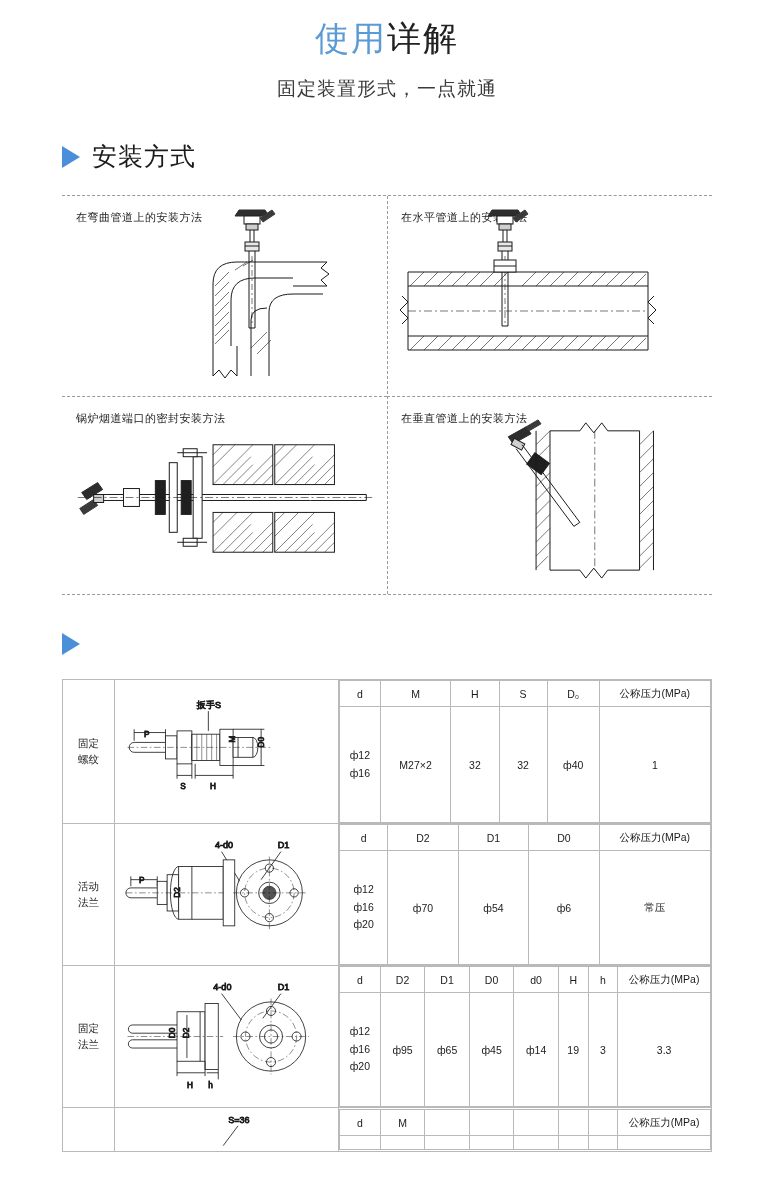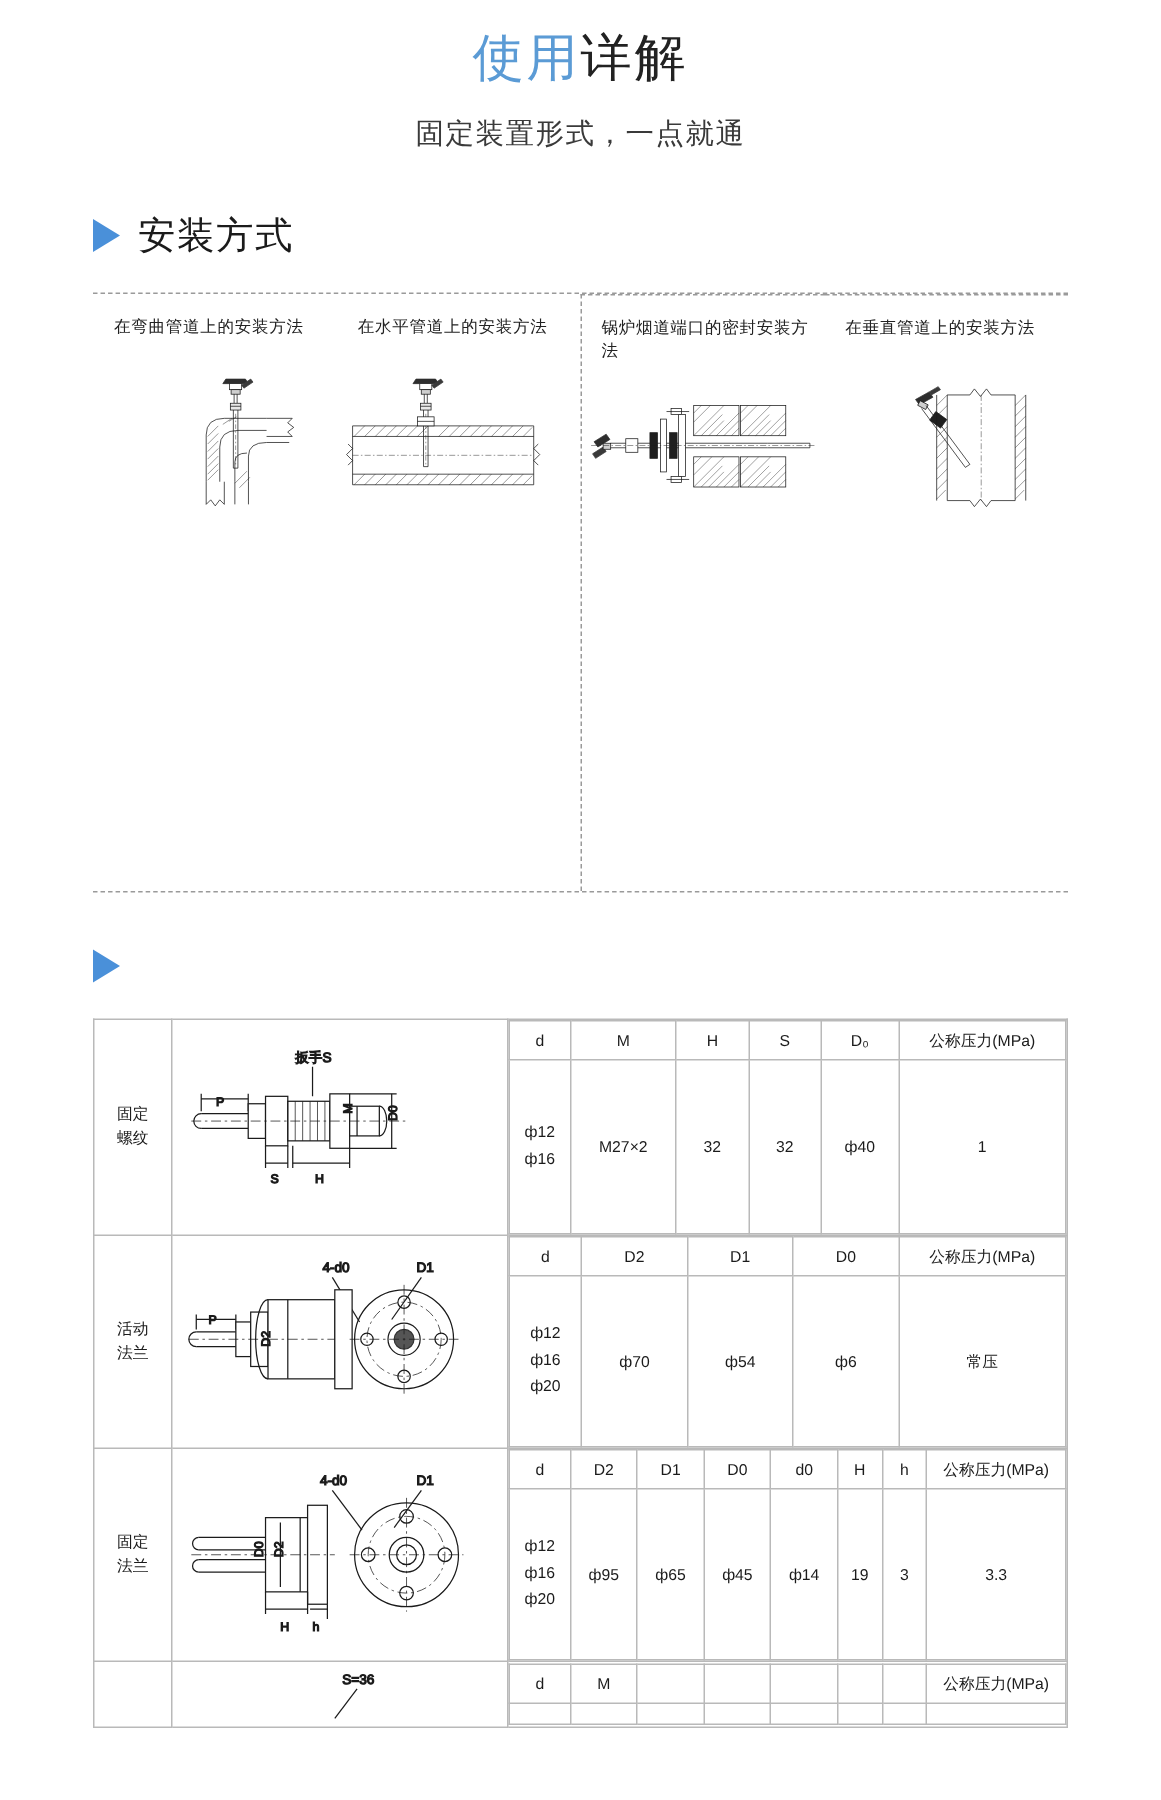--- a/index.html
+++ b/index.html
@@ -50,21 +50,21 @@
     color: #1b1b1b;
     letter-spacing: 1px;
   }
 
   
   .install-grid {
     margin: 22px 62px 0 62px;
     border-top: 1px dashed #9a9a9a;
     border-bottom: 1px dashed #9a9a9a;
     display: grid;
-    grid-template-columns: 1fr 1fr 1fr 1fr;
+    grid-template-columns: 1fr 1fr;
     grid-template-rows: 200px 200px;
     height: 400px;
     position: relative;
   }
   .install-grid::after {
     content: "";
     position: absolute;
     left: 50%; top: 0; bottom: 0;
     border-left: 1px dashed #9a9a9a;
   }

